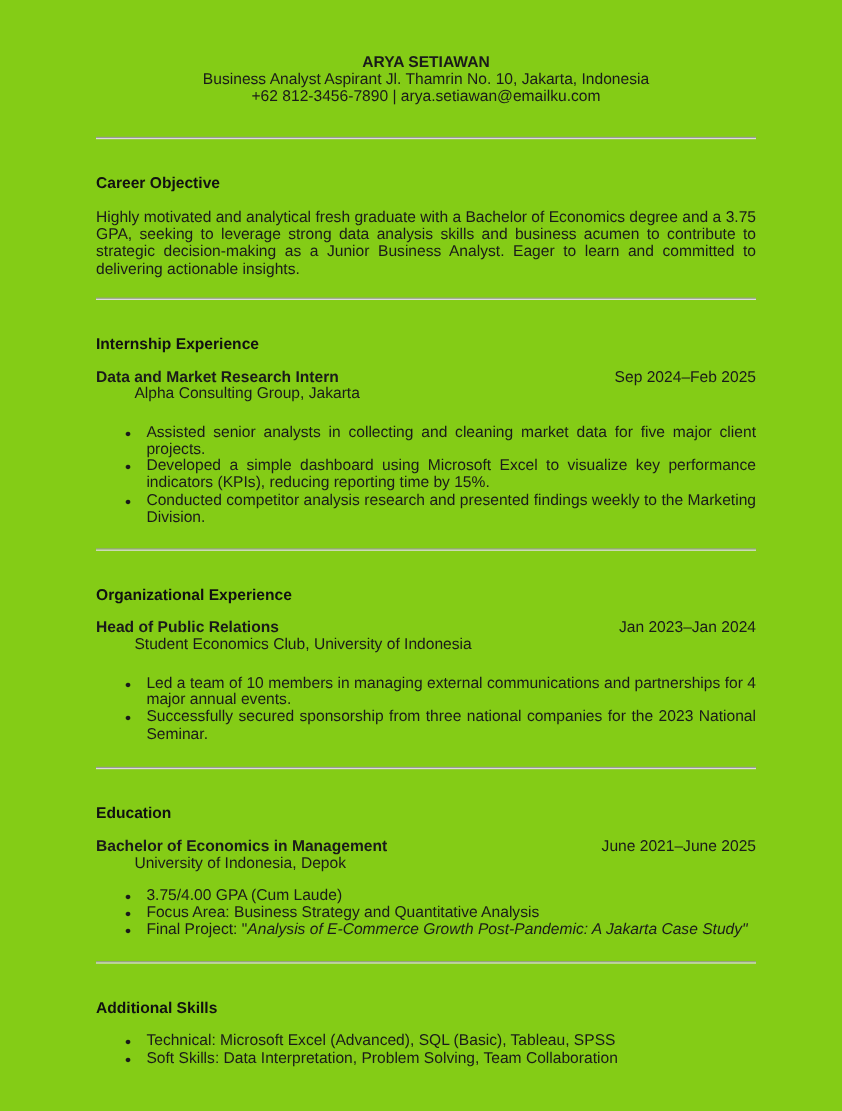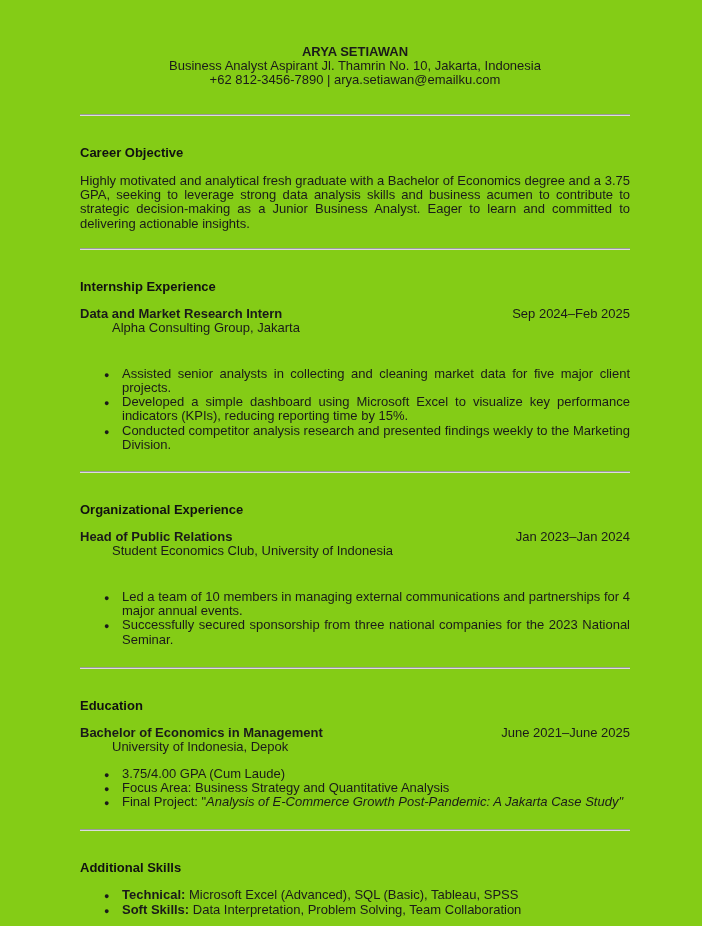--- a/index.html
+++ b/index.html
@@ -53,34 +53,34 @@
   }
   .role-row .role { font-weight: bold; }
   .role-row .dates { font-weight: normal; white-space: nowrap; }
   .org-line { font-size: 13px; line-height: 14px; margin-left: 32px; }
   ul.bullets {
     list-style: none;
     margin-top: 13px;
     font-size: 13px;
     line-height: 14.2px;
   }
-  ul.bullets.mt14 { margin-top: 32px; }
+  ul.bullets.mt14 { margin-top: 18px; }
   ul.bullets li {
     position: relative;
     padding-left: 42px;
     text-align: justify;
   }
   ul.bullets li::before {
     content: "\25CF";
     position: absolute;
     left: 24px;
     top: 1px;
     font-size: 9px;
   }
-  .bold { font-weight: bold; }
+  .bold { font-weight: normal; }
   .italic { font-style: italic; }
 </style>
 </head>
 <body>
 
 <div class="page">
 
   <header class="header">
     <div class="name">ARYA SETIAWAN</div>
     <div class="subtitle">Business Analyst Aspirant Jl. Thamrin No. 10, Jakarta, Indonesia</div>

